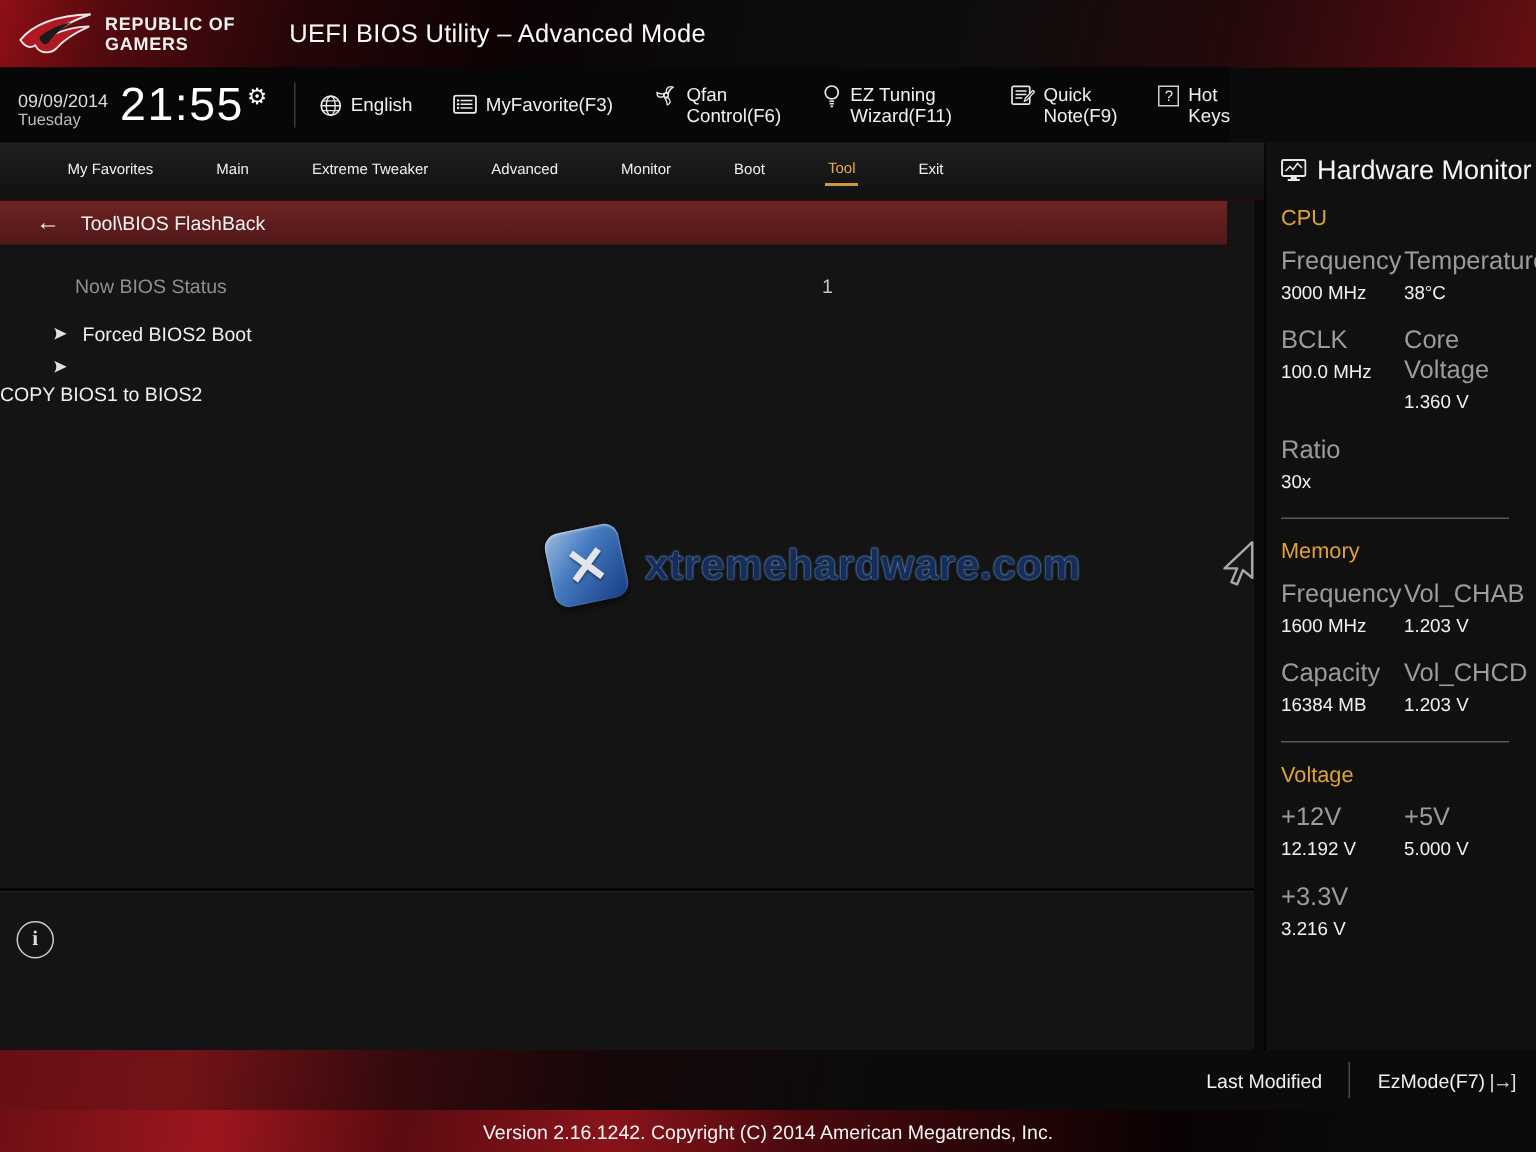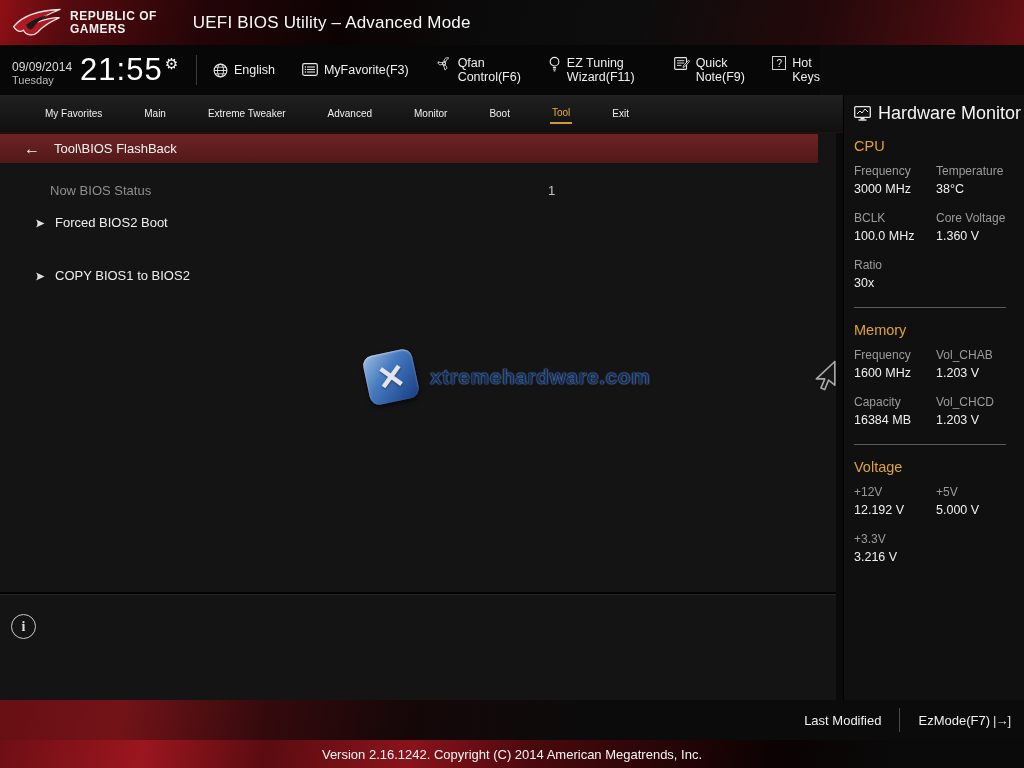--- a/index.html
+++ b/index.html
@@ -76,21 +76,21 @@
 
   .watermark { position:absolute; top:219px; left:366px; display:flex; align-items:center; opacity:0.92; }
   .wm-badge {
     width:50px; height:50px; border-radius:10px; transform:rotate(-12deg);
     background:linear-gradient(135deg,#a8cdf0 0%,#4a84cf 40%,#173f8c 100%);
     box-shadow:0 2px 5px rgba(0,0,0,0.7), inset 0 1px 2px rgba(255,255,255,0.6);
     display:flex; align-items:center; justify-content:center;
   }
   .wm-x { font-size:34px; font-weight:bold; color:#f4f8ff; transform:rotate(3deg); text-shadow:0 1px 2px rgba(0,0,0,0.5); }
   .wm-text {
-    margin-left:14px; font-size:21px; font-weight:bold; letter-spacing:0.5px;
+    margin-left:14px; font-size:28px; font-weight:bold; letter-spacing:0.5px;
     color:#16305e; text-shadow:0 0 1px #70a2dd, 0 0 2px #70a2dd, 0 1px 3px rgba(0,0,0,0.8);
   }
 
   .content-divider { position:absolute; top:459px; left:0; width:836px; height:3px; background:#030303; border-bottom:1px solid #232323; }
   .info-circle {
     position:absolute; top:481px; left:11px; width:25px; height:25px; border-radius:50%;
     border:1.5px solid #c9c9c9; color:#dedede; font-size:14px; font-weight:bold;
     display:flex; align-items:center; justify-content:center; font-family:"Liberation Serif", serif;
   }
   .cursor { position:absolute; top:227px; left:808px; }
@@ -98,21 +98,21 @@
   
   .sidebar {
     position:absolute; top:95px; left:843px; width:181px; height:605px;
     background:#101010; border-left:1px solid #000;
     padding:8px 0 0 10px;
   }
   .hm-header { display:flex; align-items:center; gap:7px; font-size:18px; color:#f5f5f5; }
   .hm-section-title { font-size:14.5px; color:#dfa23a; margin:14px 0 10px 0; }
   .hm-grid { display:grid; grid-template-columns:82px 88px; row-gap:2px; }
   .hm-pair { margin-bottom:15px; }
-  .hm-lbl { font-size:12px; color:#9b9b9b; }
+  .hm-lbl { font-size:17px; color:#9b9b9b; }
   .hm-val { font-size:12.5px; color:#f0f0f0; margin-top:4px; }
   .hm-divider { width:152px; height:1px; background:#5a5a5a; margin:2px 0 2px 0; }
 
   
   .footerbar {
     position:absolute; top:700px; left:0; width:1024px; height:40px;
     background:
       linear-gradient(100deg, rgba(120,16,22,0.85) 0%, rgba(150,22,28,0.75) 12%, rgba(70,9,13,0.7) 26%, rgba(30,4,6,0.55) 40%, rgba(0,0,0,0) 58%),
       #0b0b0b;
     display:flex; align-items:center; justify-content:flex-end;
@@ -247,21 +247,21 @@
       <span class="val">1</span>
     </div>
 
     <div id="content-menu">
         <div class="menu-item" style="top: 82px;">
           <span class="arr"><svg width="11" height="11" viewBox="0 0 11 11">
               <path d="M1 1.5 L9.5 5.5 L1 9.5 C3 6.8, 3 4.2, 1 1.5 Z" fill="#e0e0e0"></path>
             </svg></span>
           <span class="txt">Forced BIOS2 Boot</span>
         </div>
-        <div class="menu-item" style="top: 135px;">
+        <div class="menu-item" style="top: 104px; flex-direction: column;">
           <span class="arr"><svg width="11" height="11" viewBox="0 0 11 11">
               <path d="M1 1.5 L9.5 5.5 L1 9.5 C3 6.8, 3 4.2, 1 1.5 Z" fill="#e0e0e0"></path>
             </svg></span>
           <span class="txt">COPY BIOS1 to BIOS2</span>
         </div>
       </div>
 
     <div class="watermark">
       <div class="wm-badge">
         <span class="wm-x">✕</span>

